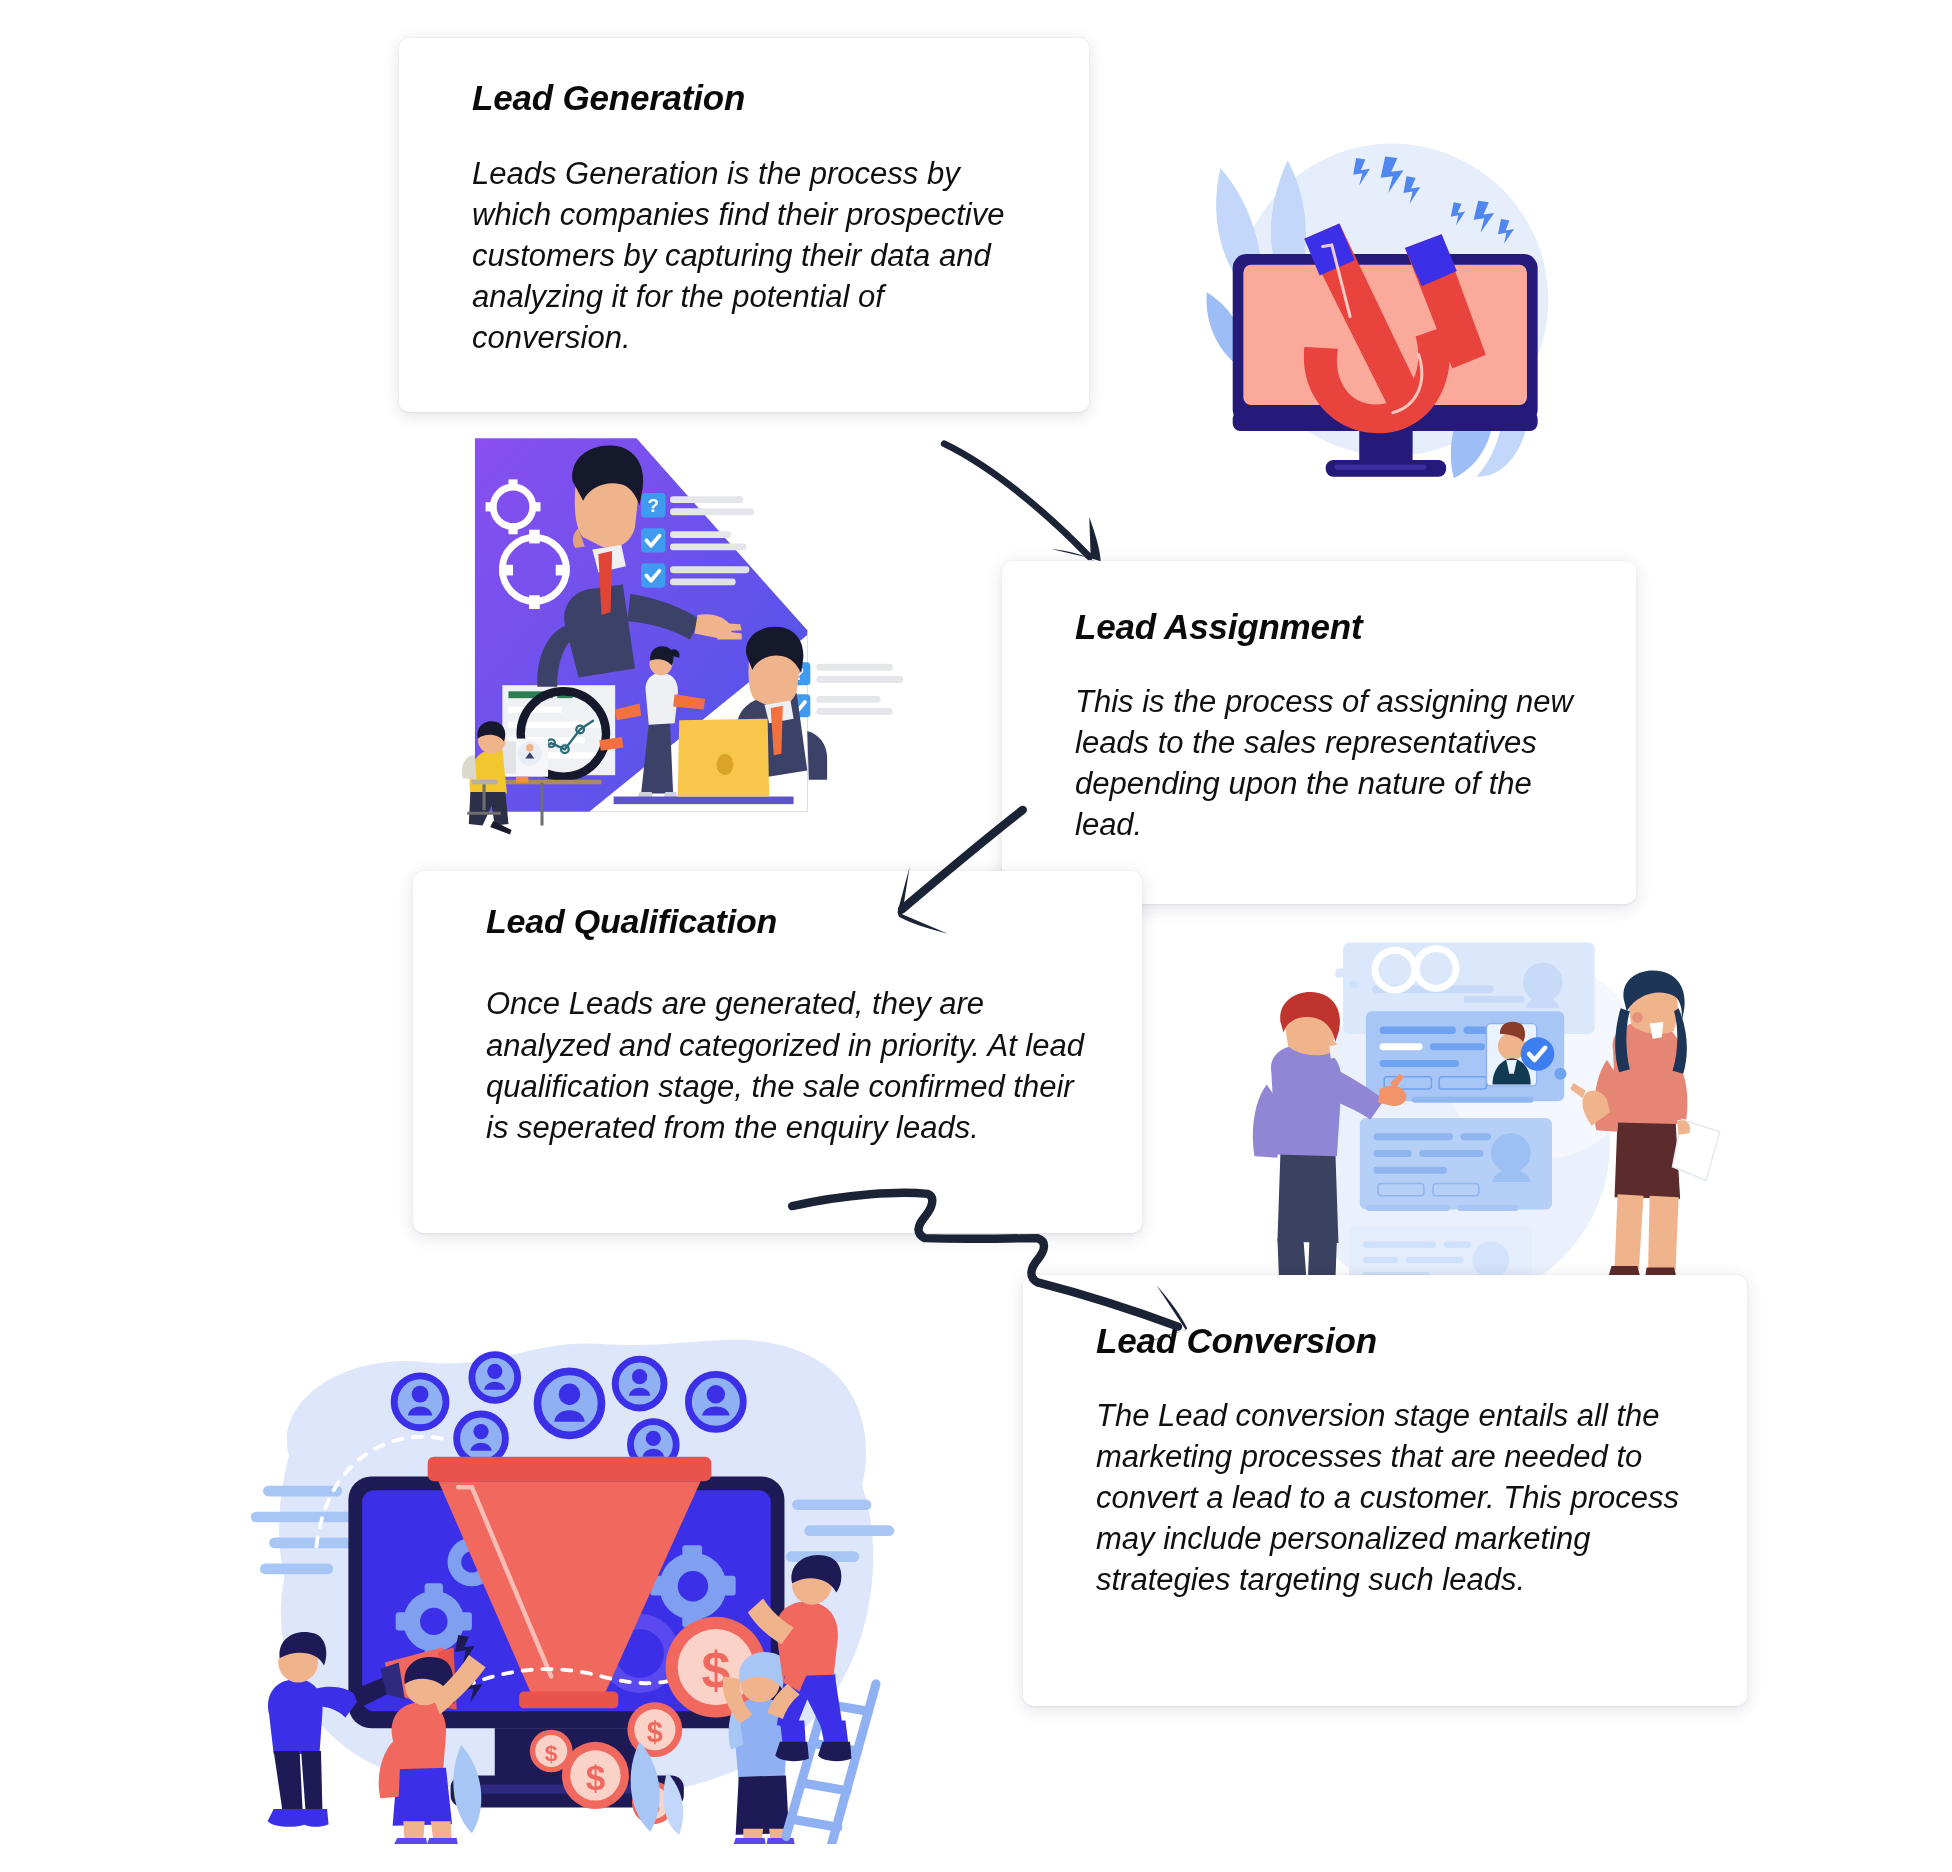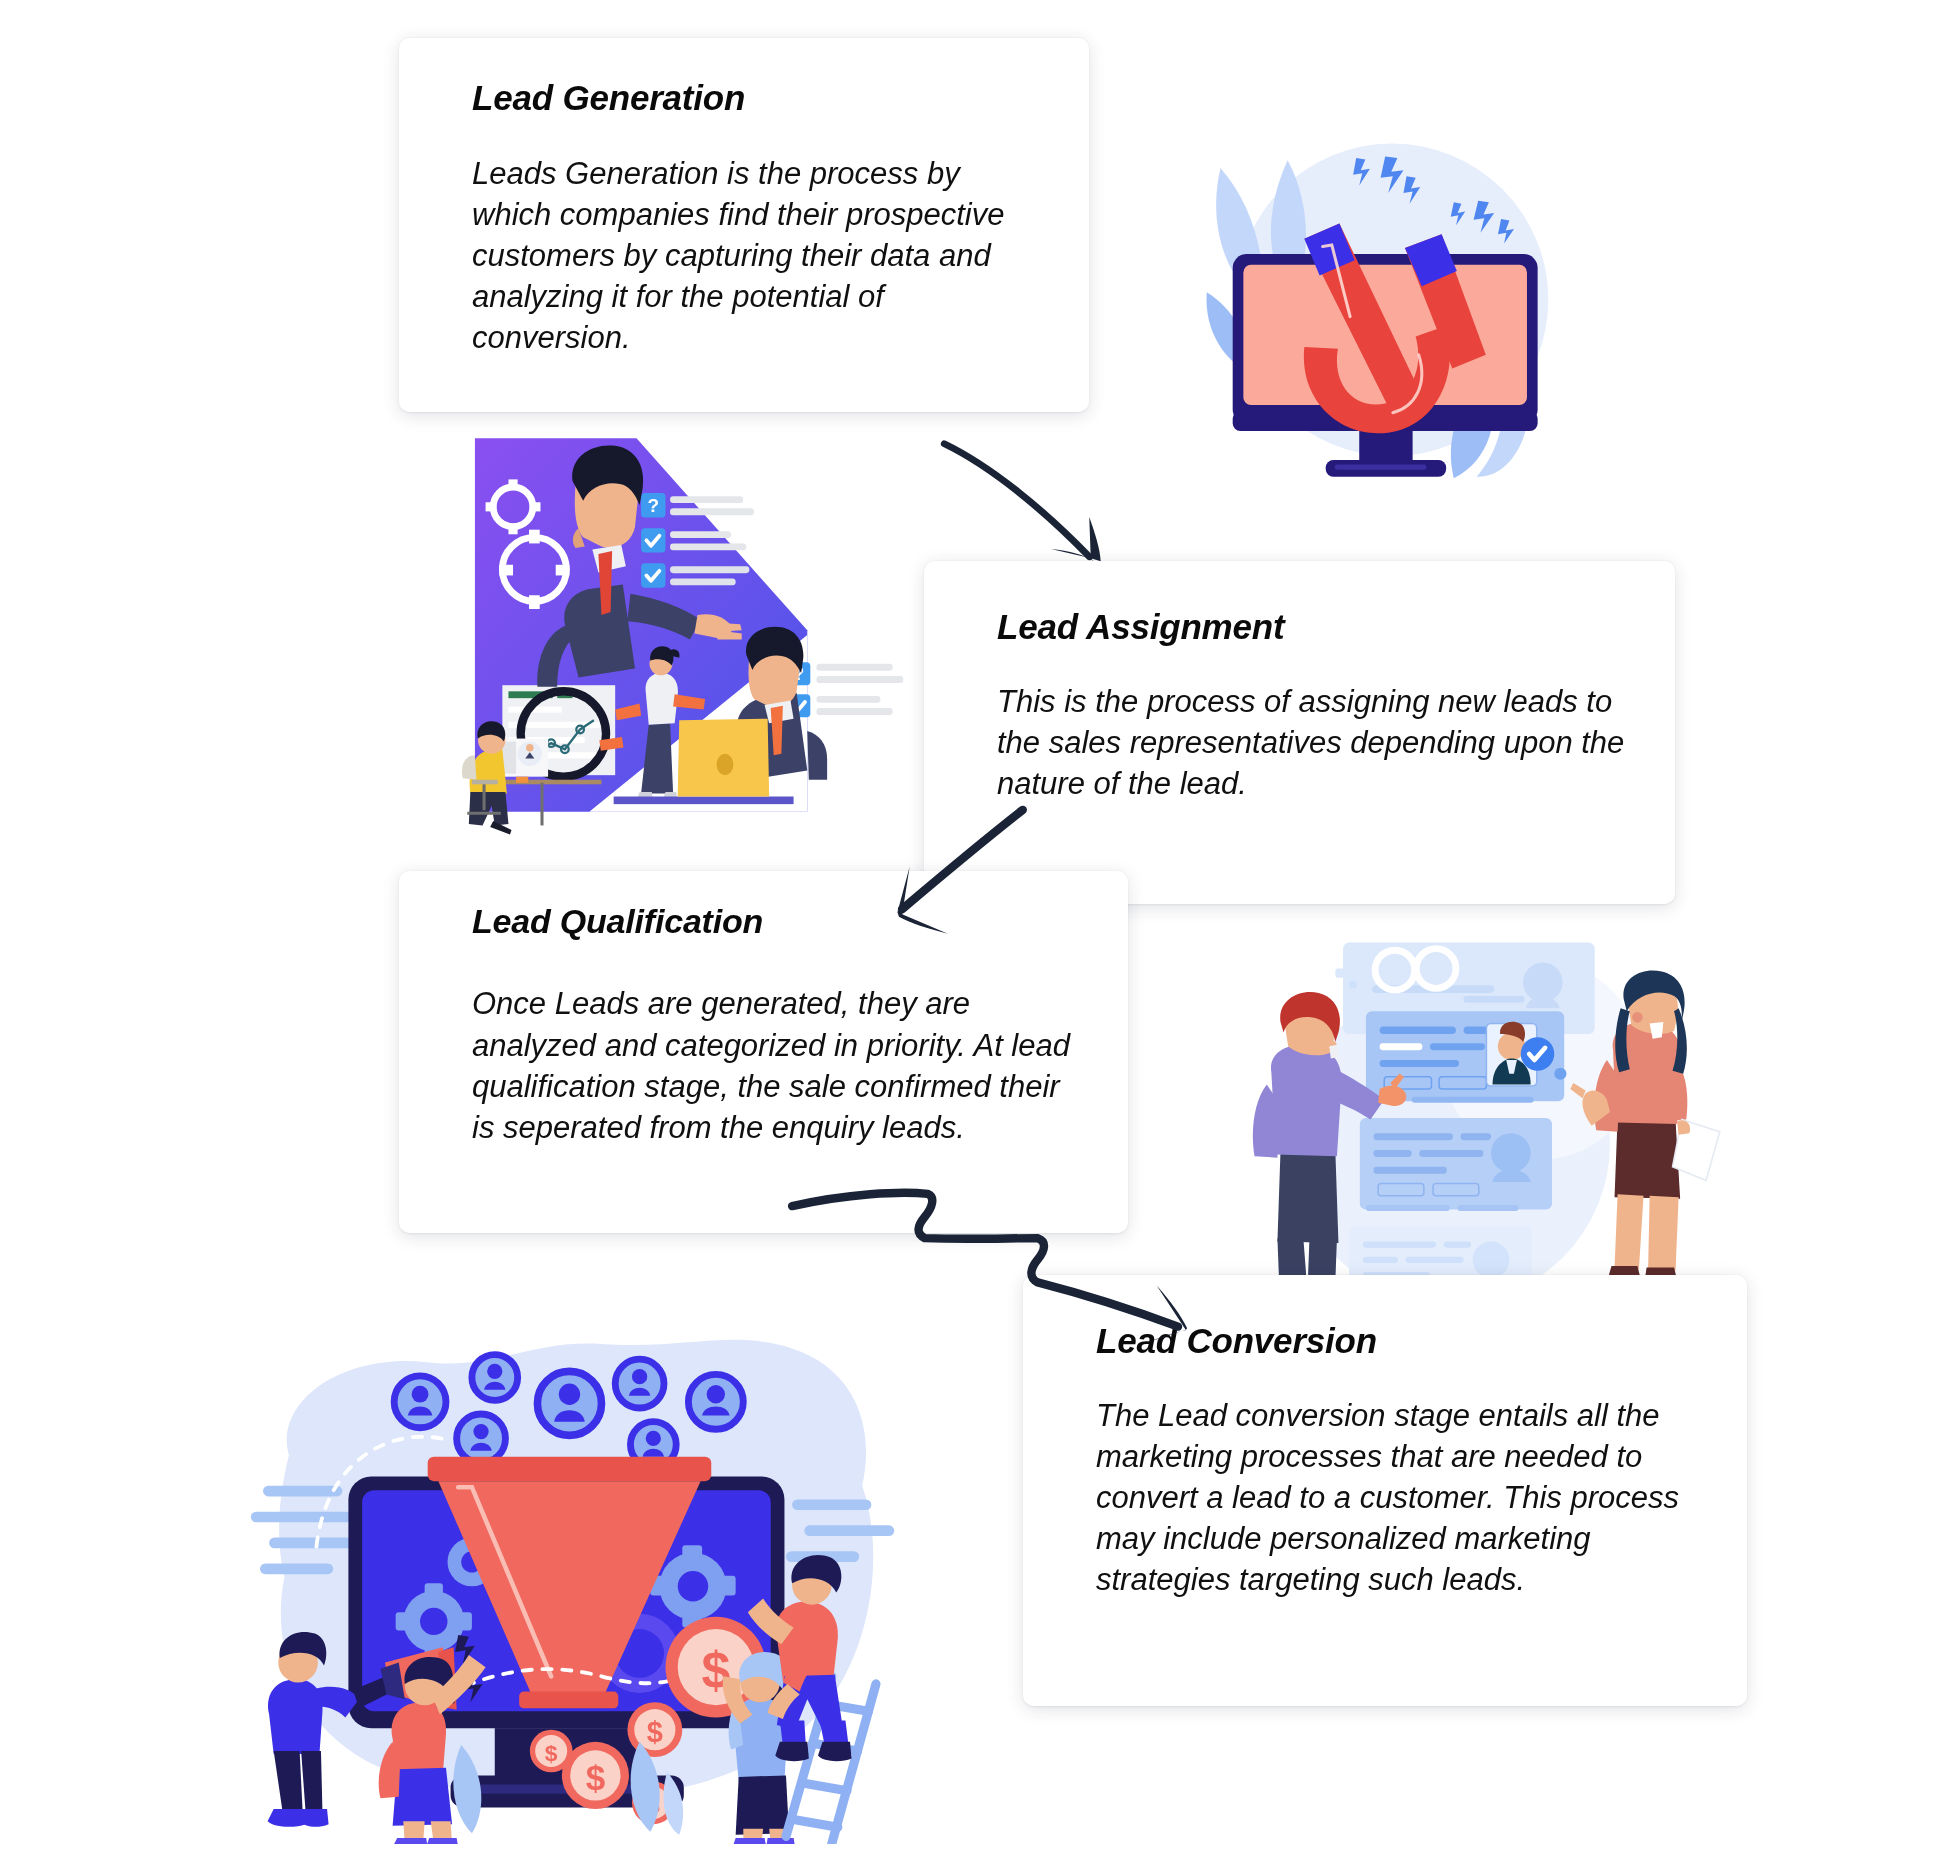--- a/index.html
+++ b/index.html
@@ -37,22 +37,22 @@
     white-space: nowrap;
   }
   .card-body {
     font-size: 31px;
     font-weight: 400;
     color: #101010;
     line-height: 1.33;
   }
 
   #card-lead-generation  { left: 399px;  top: 38px;   width: 690px;  min-height: 374px; }
-  #card-lead-assignment  { left: 924px; top: 561px;  width: 751px;  min-height: 343px; padding-top:47px; }
-  #card-lead-qualification { left: 399px; top: 871px; width: 729px; min-height: 362px; padding-top:32px; padding-left:73px; }
+  #card-lead-assignment  { left: 1002px; top: 561px;  width: 634px;  min-height: 343px; padding-top:47px; }
+  #card-lead-qualification { left: 413px; top: 871px; width: 729px; min-height: 362px; padding-top:32px; padding-left:73px; }
   #card-lead-conversion  { left: 999px; top: 1275px; width: 724px; min-height: 431px; padding-top:47px;margin-left:24px; }
 
   #card-lead-assignment .card-title,
   #card-lead-conversion .card-title { margin-bottom: 34px; }
   #card-lead-qualification .card-title { margin-bottom: 43px; font-size: 34px; }
 
   
   .arrow-svg { position: absolute; z-index: 40; overflow: visible; }
   #arrow-gen-to-assign  { left: 938px; top: 427px; }
   #arrow-assign-to-qual { left: 873px; top: 793px; }

